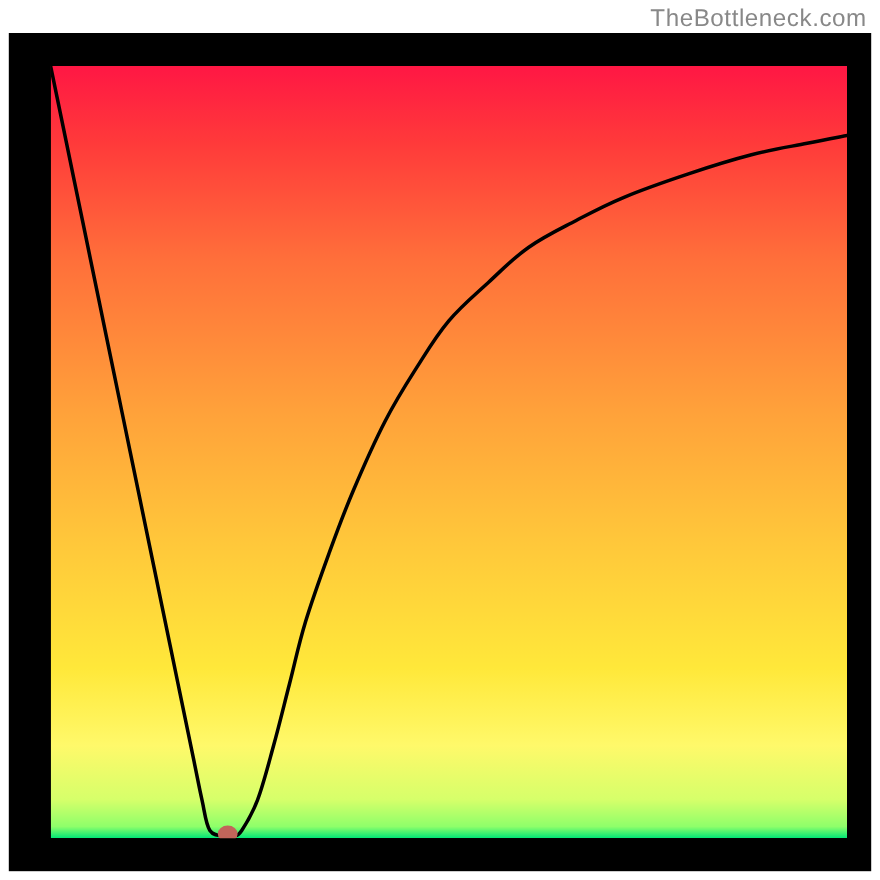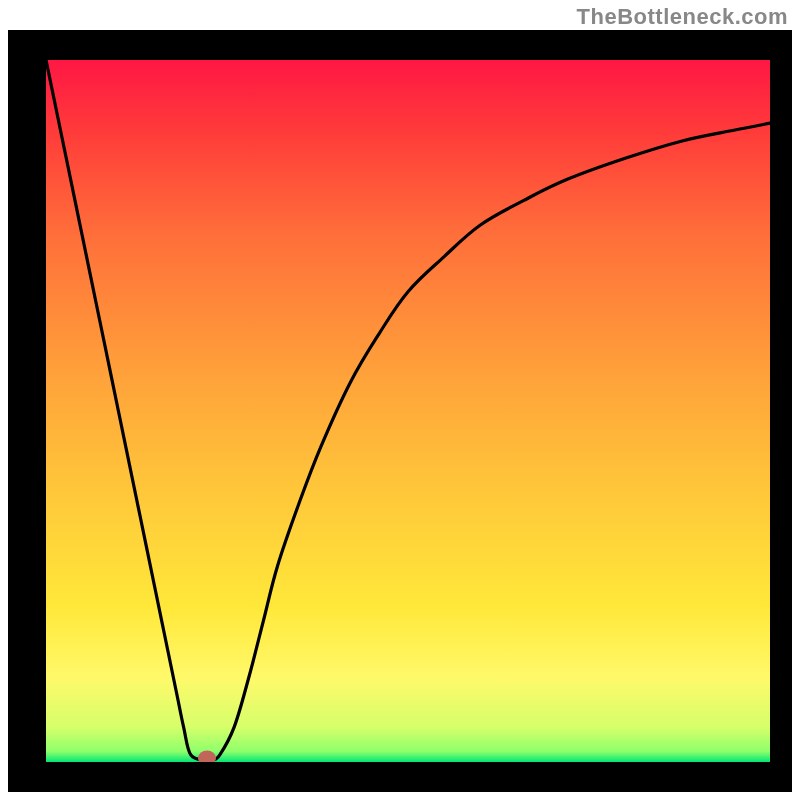--- a/index.html
+++ b/index.html
@@ -13,21 +13,21 @@
   .container {
     position: relative;
     width: 800px;
     height: 800px;
   }
   .attribution {
     position: absolute;
     top: 4px;
     right: 12px;
     font-size: 22px;
-    font-weight: 700;
+    font-weight: 400;
     color: #888888;
     letter-spacing: 0.5px;
   }
   .plot-frame {
     position: absolute;
     left: 8px;
     top: 30px;
     width: 784px;
     height: 762px;
     background: #000000;

